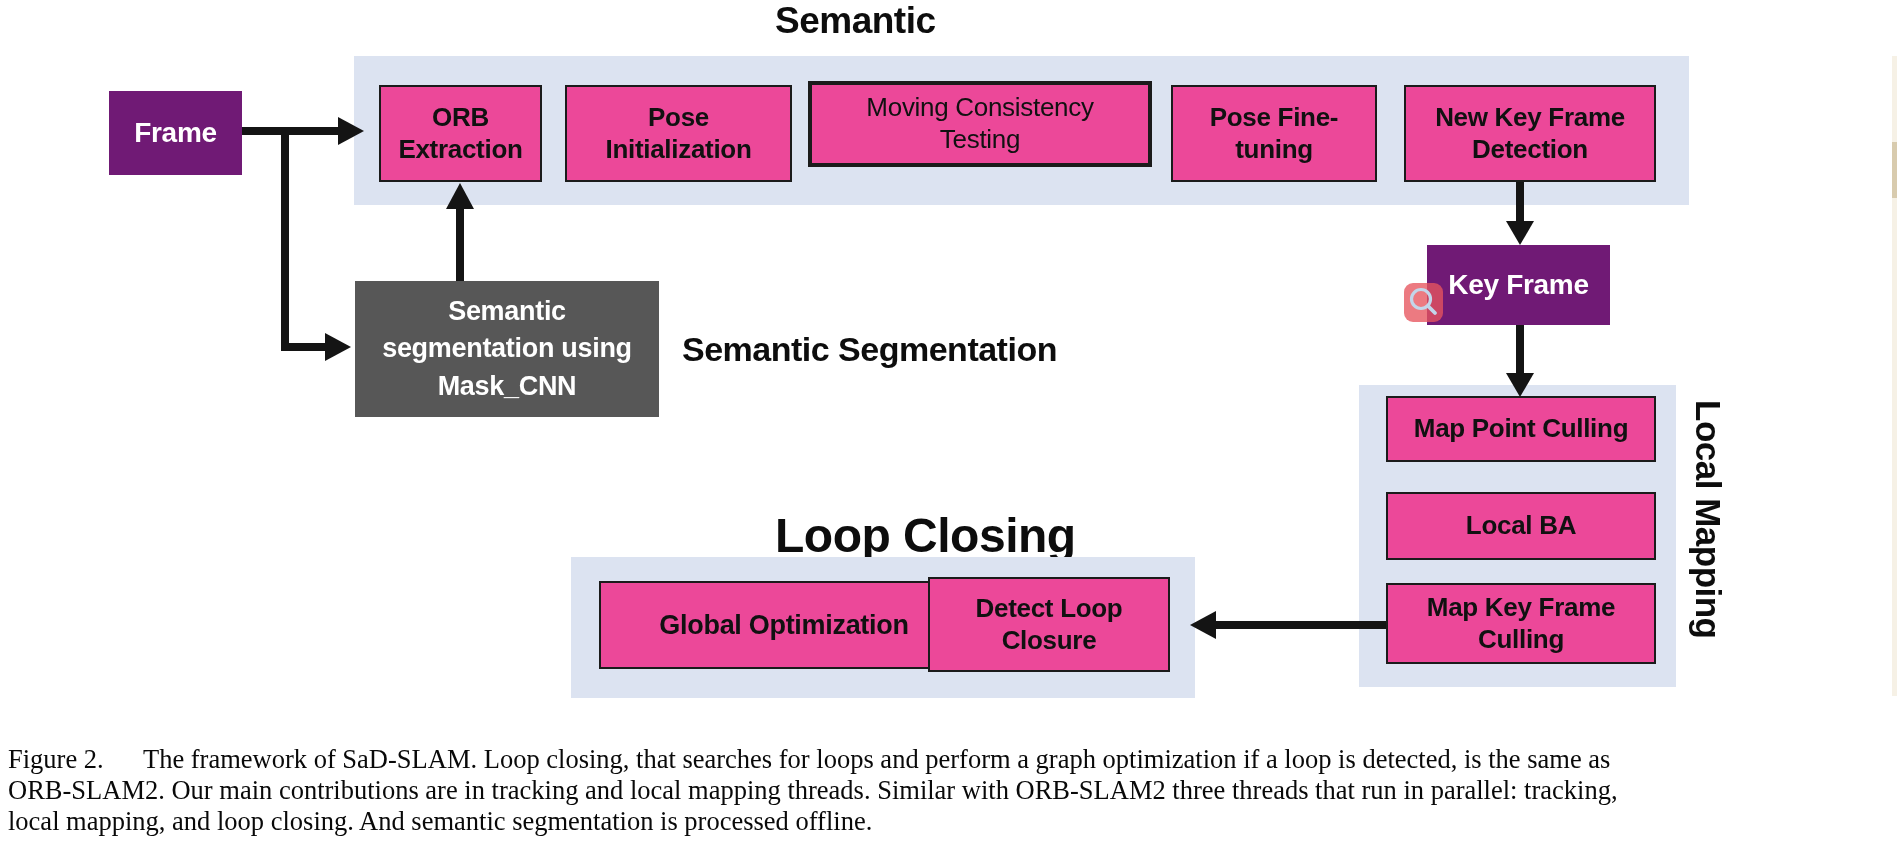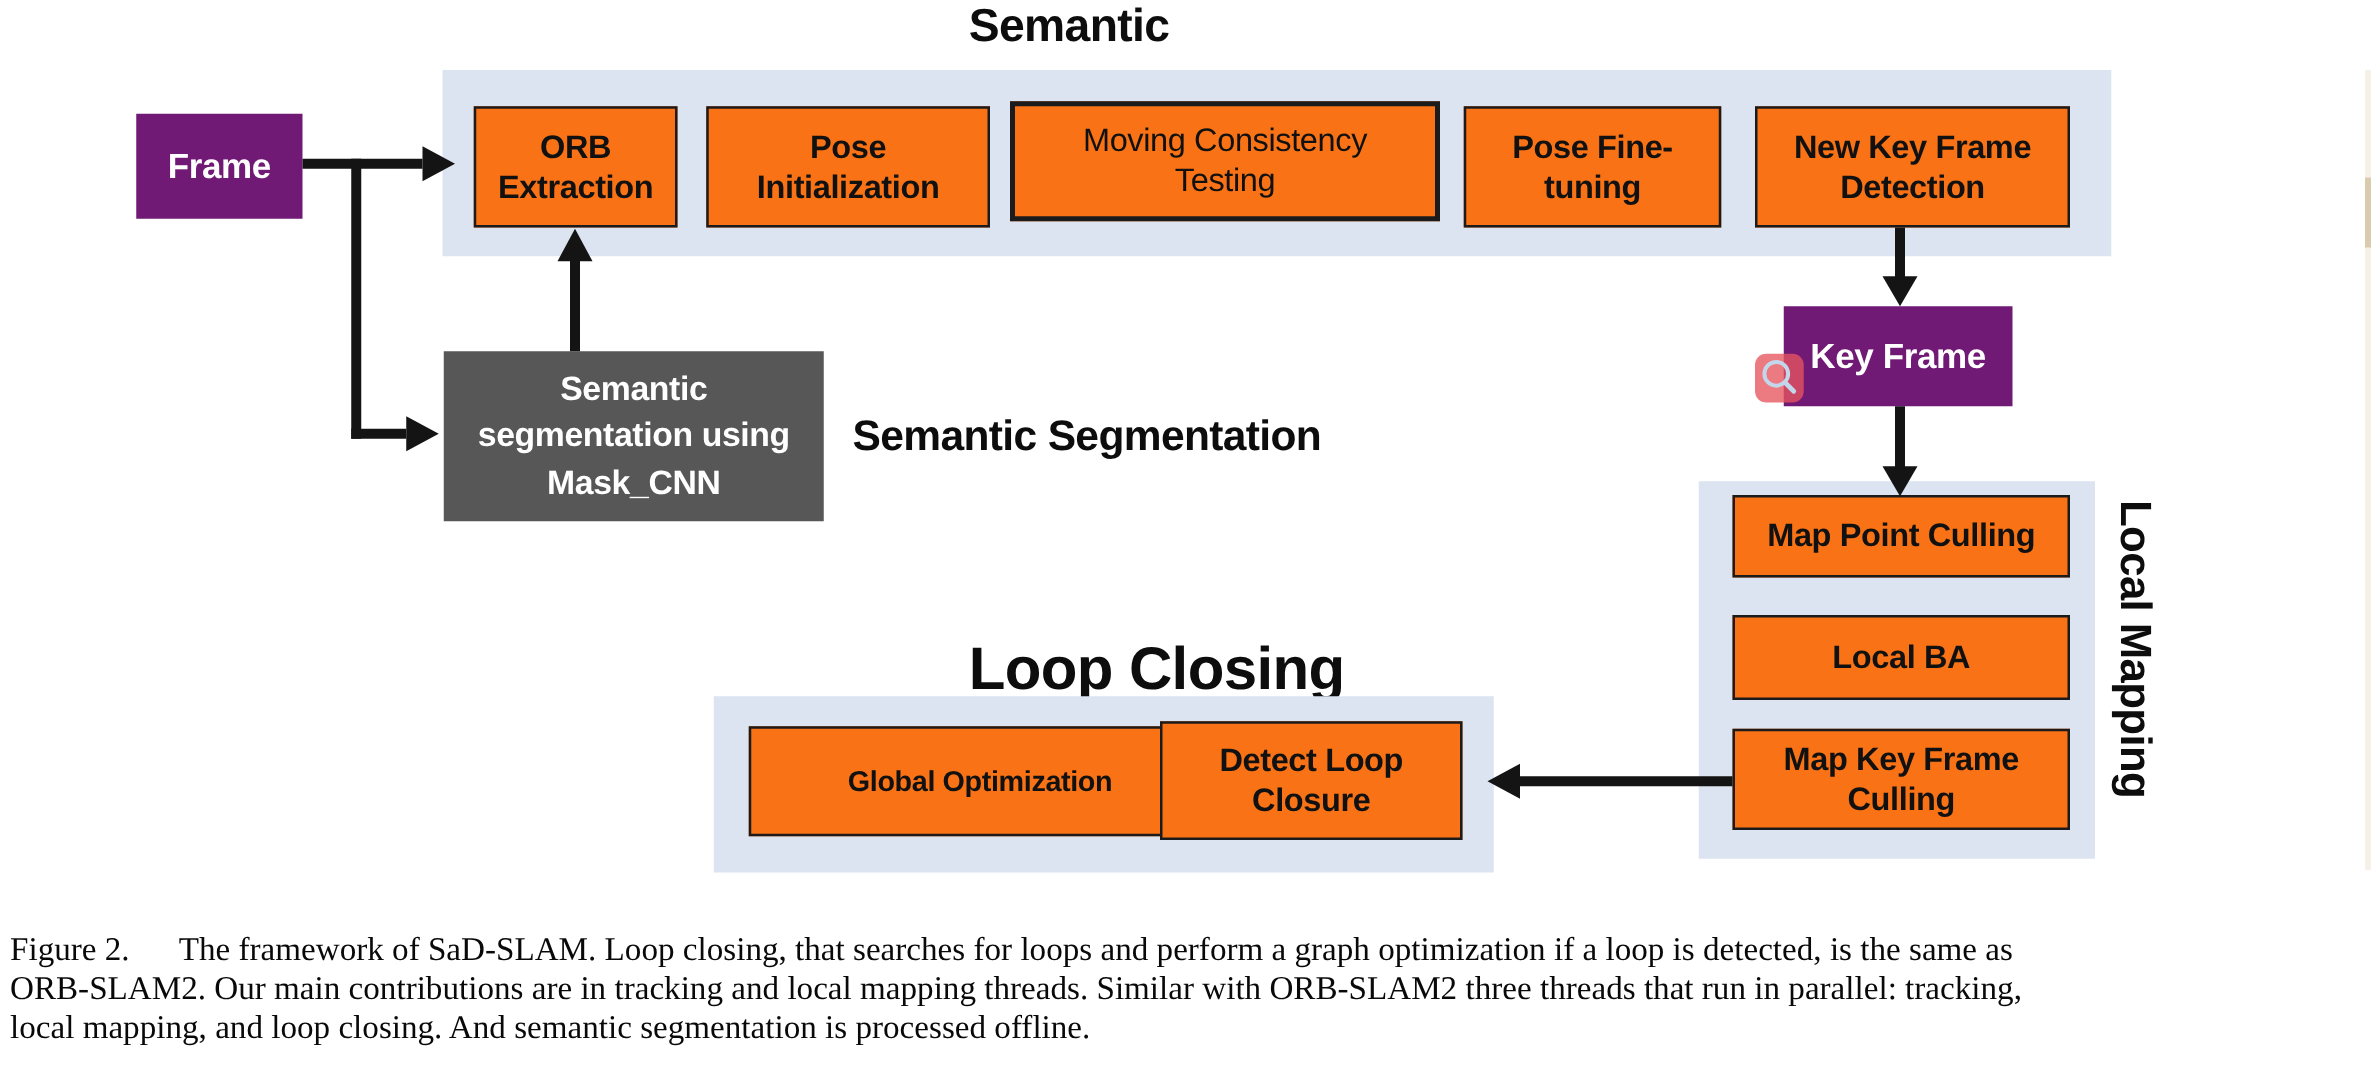--- a/index.html
+++ b/index.html
@@ -2,21 +2,21 @@
 <html><head>
 <meta charset="utf-8">
 <style>
   html,body{margin:0;padding:0;background:#ffffff;}
   #stage{
     position:relative;width:1897px;height:854px;background:#ffffff;
     font-family:"Liberation Sans", sans-serif;overflow:hidden;
   }
   .panel{position:absolute;background:#dce3f1;}
   .node{
-    position:absolute;background:#f97316;border:2.5px solid #1b1b1b;
+    position:absolute;background:#ec4899;border:2.5px solid #1b1b1b;
     display:flex;flex-direction:column;align-items:center;justify-content:center;
     text-align:center;font-weight:bold;font-size:26px;color:#111;line-height:1.22;
     letter-spacing:-0.3px;box-sizing:border-box;
   }
   .node.thick{border-width:4px;font-weight:normal;font-size:26px;}
   .bluebox{
     position:absolute;background:#701a75;color:#ffffff;font-weight:bold;font-size:28px;
     display:flex;align-items:center;justify-content:center;text-align:center;
     letter-spacing:-0.3px;
   }
@@ -63,21 +63,21 @@
   <div class="panel" style="left:1359px;top:385px;width:317px;height:302px;"></div>
 
   <div class="node" style="left:379px;top:85px;width:163px;height:97px;">
     <span>ORB</span>
     <span>Extraction</span>
   </div>
   <div class="node" style="left:565px;top:85px;width:227px;height:97px;">
     <span>Pose</span>
     <span>Initialization</span>
   </div>
-  <div class="node thick" style="left:808px;top:81px;width:344px;height:96px;">
+  <div class="node thick" style="left:808px;top:81px;width:344px;height:86px;">
     <span>Moving Consistency</span>
     <span>Testing</span>
   </div>
   <div class="node" style="left:1171px;top:85px;width:206px;height:97px;">
     <span>Pose Fine-</span>
     <span>tuning</span>
   </div>
   <div class="node" style="left:1394px;top:85px;width:252px;height:97px;margin-left:10px;">
     <span>New Key Frame</span>
     <span>Detection</span>
@@ -89,21 +89,21 @@
   <div class="bluebox" style="left:1427px;top:245px;width:183px;height:80px;">
     <span>Key Frame</span>
   </div>
 
   <div class="darkbox" style="left:355px;top:281px;width:304px;height:136px;">
     <span>Semantic</span>
     <span>segmentation using</span>
     <span>Mask_CNN</span>
   </div>
 
-  <div class="node" style="left:599px;top:581px;width:370px;height:88px;font-size:23px;">
+  <div class="node" style="left:599px;top:581px;width:370px;height:88px;font-size:27px;">
     <span>Global Optimization</span>
   </div>
   <div class="node" style="left:928px;top:577px;width:242px;height:95px;">
     <span>Detect Loop</span>
     <span>Closure</span>
   </div>
 
   <div class="node" style="left:1386px;top:396px;width:270px;height:66px;">
     <span>Map Point Culling</span>
   </div>

